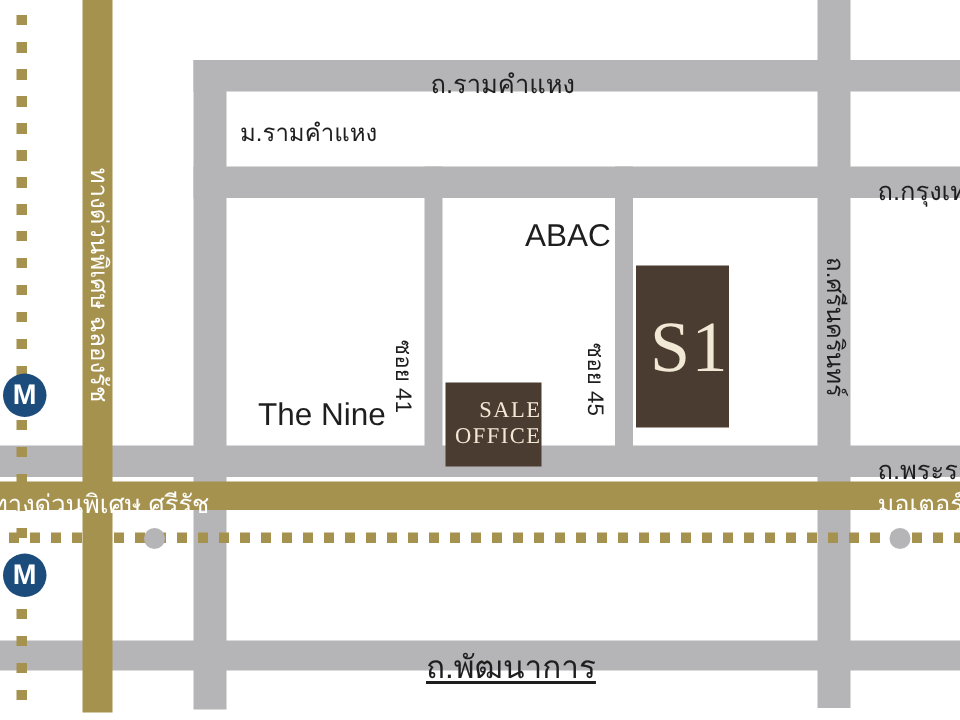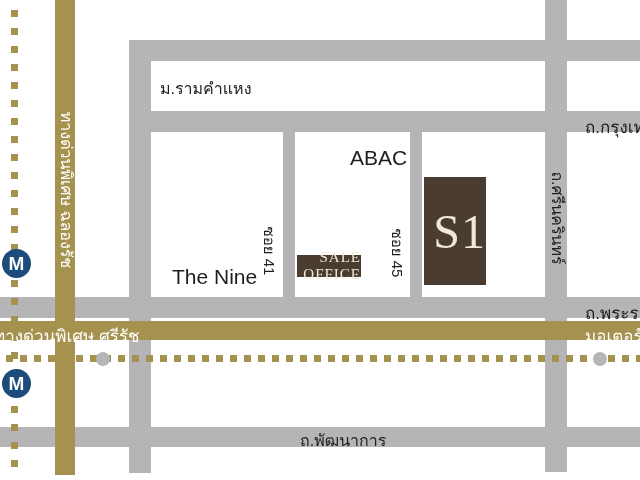--- a/index.html
+++ b/index.html
@@ -63,35 +63,36 @@
   <div class="station-dot" style="left:96px;top:352px;"></div>
   <div class="station-dot" style="left:593px;top:352px;"></div>
 
   <div class="metro" style="left:2px;top:249px;">
     <span>M</span>
   </div>
   <div class="metro" style="left:2px;top:369px;">
     <span>M</span>
   </div>
 
-  <div id="sale-office" class="brownbox" style="left:297px;top:255px;width:64px;height:22px;">
+  <div id="sale-office" class="brownbox" style="left:297px;top:255px;width:64px;height:56px;">
     <span>SALE</span>
     <span>OFFICE</span>
   </div>
   <div id="s1-box" class="brownbox" style="left:424px;top:177px;width:62px;height:108px;">
     <span>S1</span>
   </div>
 
+  <div class="lbl" style="left:287px;top:42px;font-size:17px;">ถ.รามคำแหง</div>
   <div class="lbl" style="left:160px;top:76px;font-size:16px;">ม.รามคำแหง</div>
   <div class="lbl" style="left:585px;top:113px;font-size:17px;">ถ.กรุงเทพกรีฑา</div>
   <div class="lbl" style="left:350px;top:146px;font-size:21px;">ABAC</div>
   <div class="lbl" style="left:172px;top:265px;font-size:21px;">The Nine</div>
   <div class="lbl lbl-white" style="left:-6px;top:322px;font-size:17px;">ทางด่วนพิเศษ ศรีรัช</div>
   <div class="lbl lbl-white" style="left:585px;top:322px;font-size:17px;">มอเตอร์เวย์</div>
   <div class="lbl" style="left:585px;top:299px;font-size:17px;">ถ.พระราม 9</div>
-  <div class="lbl" style="left:300px;top:428px;font-size:16px;">ถ.พัฒนาการ</div>
+  <div class="lbl" style="left:284px;top:428px;font-size:21px;text-decoration:underline;">ถ.พัฒนาการ</div>
 
   <div class="vlbl lbl-white" style="left:66px;top:190px;font-size:16px;">ทางด่วนพิเศษ ฉลองรัช</div>
   <div class="vlbl" style="left:557px;top:218px;font-size:16px;color:#1e1e1e;">ถ.ศรีนครินทร์</div>
   <div class="vlbl" style="left:269px;top:251px;font-size:15px;color:#1e1e1e;">ซอย 41</div>
   <div class="vlbl" style="left:397px;top:253px;font-size:15px;color:#1e1e1e;">ซอย 45</div>
 
 </div>
 
 </body></html>

